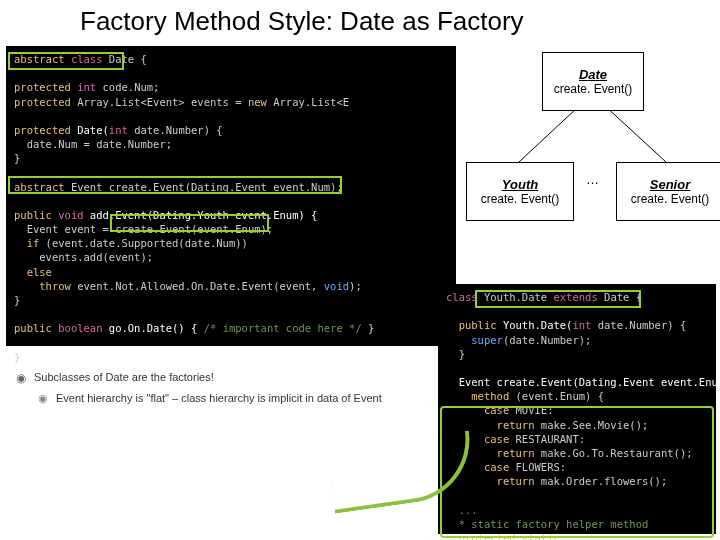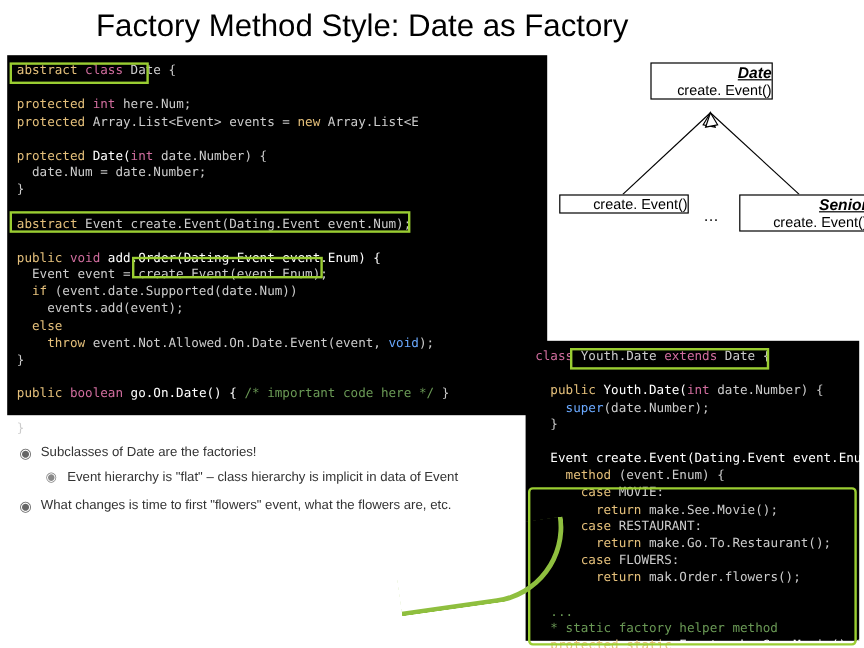--- a/index.html
+++ b/index.html
@@ -7,21 +7,21 @@
 .title{position:absolute;top:6px;left:80px;font-size:26px;color:#000}
 .code-dark{position:absolute;background:#000;color:#ccc;font-family:Consolas,Menlo,monospace;font-size:10.5px;line-height:1.35;padding:6px 8px;white-space:pre;box-sizing:border-box}
 #code1{top:46px;left:6px;width:450px;height:300px}
 #code2{top:284px;left:438px;width:278px;height:250px}
 .kw-yellow{color:#e5c07b}
 .kw-magenta{color:#d16d9e}
 .kw-blue{color:#6aa9ff}
 .cmt{color:#6a9955}
 .fn{color:#fff}
 .diagram{position:absolute;top:52px;left:466px;width:248px;height:160px}
-.uml-box{position:absolute;background:#fff;border:1px solid #000;text-align:right;font-size:13px;padding:0 0}
+.uml-box{position:absolute;background:#fff;border:1px solid #000;text-align:center;font-size:13px;padding:14px 0}
 .uml-title{text-decoration:underline;font-weight:bold;font-style:italic}
 .uml-method{font-size:12px}
 #uml-date{left:76px;top:0;width:100px}
 #uml-youth{left:0;top:110px;width:106px}
 #uml-senior{left:150px;top:110px;width:106px}
 .dots{position:absolute;left:120px;top:120px;font-size:13px}
 svg.lines{position:absolute;left:0;top:0}
 .hl{position:absolute;border:2px solid #9acd32;pointer-events:none}
 #hl1{top:52px;left:8px;width:112px;height:14px}
 #hl2{top:176px;left:8px;width:330px;height:14px}
@@ -36,30 +36,30 @@
 .sweep{position:absolute;left:330px;top:440px;width:140px;height:60px;border-bottom:4px solid #8fbf3f;border-right:4px solid #8fbf3f;border-radius:0 0 100px 0;transform:rotate(-8deg);pointer-events:none}
 </style>
 </head>
 <body>
 
 <div class="slide">
   <div class="title">Factory Method Style: Date as Factory</div>
 
   <div id="code1" class="code-dark"><span class="kw-yellow">abstract</span><span class="kw-magenta"> class</span><span> Date {</span>
 
-<span class="kw-yellow">protected</span><span class="kw-magenta"> int</span><span> here.Num;</span>
+<span class="kw-yellow">protected</span><span class="kw-magenta"> int</span><span> code.Num;</span>
 <span class="kw-yellow">protected</span><span> Array.List&lt;Event&gt; events = </span><span class="kw-yellow">new</span><span> Array.List&lt;E</span>
 
 <span class="kw-yellow">protected</span><span class="fn"> Date(</span><span class="kw-magenta">int</span><span> date.Number) {</span>
 <span>  date.Num = date.Number;</span>
 <span>}</span>
 
 <span class="kw-yellow">abstract</span><span> Event create.Event(Dating.Event event.Num);</span>
 
-<span class="kw-yellow">public</span><span class="kw-magenta"> void</span><span class="fn"> add.Order(Dating.Event event.Enum) {</span>
+<span class="kw-yellow">public</span><span class="kw-magenta"> void</span><span class="fn"> add.Event(Dating.Youth event.Enum) {</span>
 <span>  Event event = create.Event(event.Enum);</span>
 <span class="kw-yellow">  if</span><span> (event.date.Supported(date.Num))</span>
 <span>    events.add(event);</span>
 <span class="kw-yellow">  else</span>
 <span class="kw-yellow">    throw</span><span> event.Not.Allowed.On.Date.Event(event, </span><span class="kw-blue">void</span><span>);</span>
 <span>}</span>
 
 <span class="kw-yellow">public</span><span class="kw-magenta"> boolean</span><span class="fn"> go.On.Date() { </span><span class="cmt">/* important code here */</span><span> }</span>
 
 <span>}</span></div>
@@ -88,34 +88,34 @@
       <line x1="126" y1="42" x2="53" y2="110" stroke="#000"></line>
       <polygon points="126,42 120,52 130,54" fill="#fff" stroke="#000"></polygon>
       <line x1="126" y1="42" x2="200" y2="110" stroke="#000"></line>
       <polygon points="126,42 122,54 132,52" fill="#fff" stroke="#000"></polygon>
     </svg>
     <div id="uml-date" class="uml-box">
       <div class="uml-title">Date</div>
       <div class="uml-method">create. Event()</div>
     </div>
     <div id="uml-youth" class="uml-box">
+      <div class="uml-title">Youth</div>
       <div class="uml-method">create. Event()</div>
     </div>
     <div class="dots">…</div>
     <div id="uml-senior" class="uml-box">
       <div class="uml-title">Senior</div>
       <div class="uml-method">create. Event()</div>
     </div>
   </div>
 
   <div id="hl1" class="hl"></div>
   <div id="hl2" class="hl"></div>
   <div id="hl3" class="hl"></div>
   <div id="hl4" class="hl"></div>
   <div id="hl5" class="hl"></div>
   <div class="sweep"></div>
 
   <div class="bullets">
     <div class="b1">Subclasses of Date are the factories!</div>
     <div class="b2">Event hierarchy is "flat" – class hierarchy is implicit in data of Event</div>
-    <div class="b1">What changes is time to first "flowers" event, what the flowers are, etc.</div>
   </div>
 </div>
 
 </body></html>

